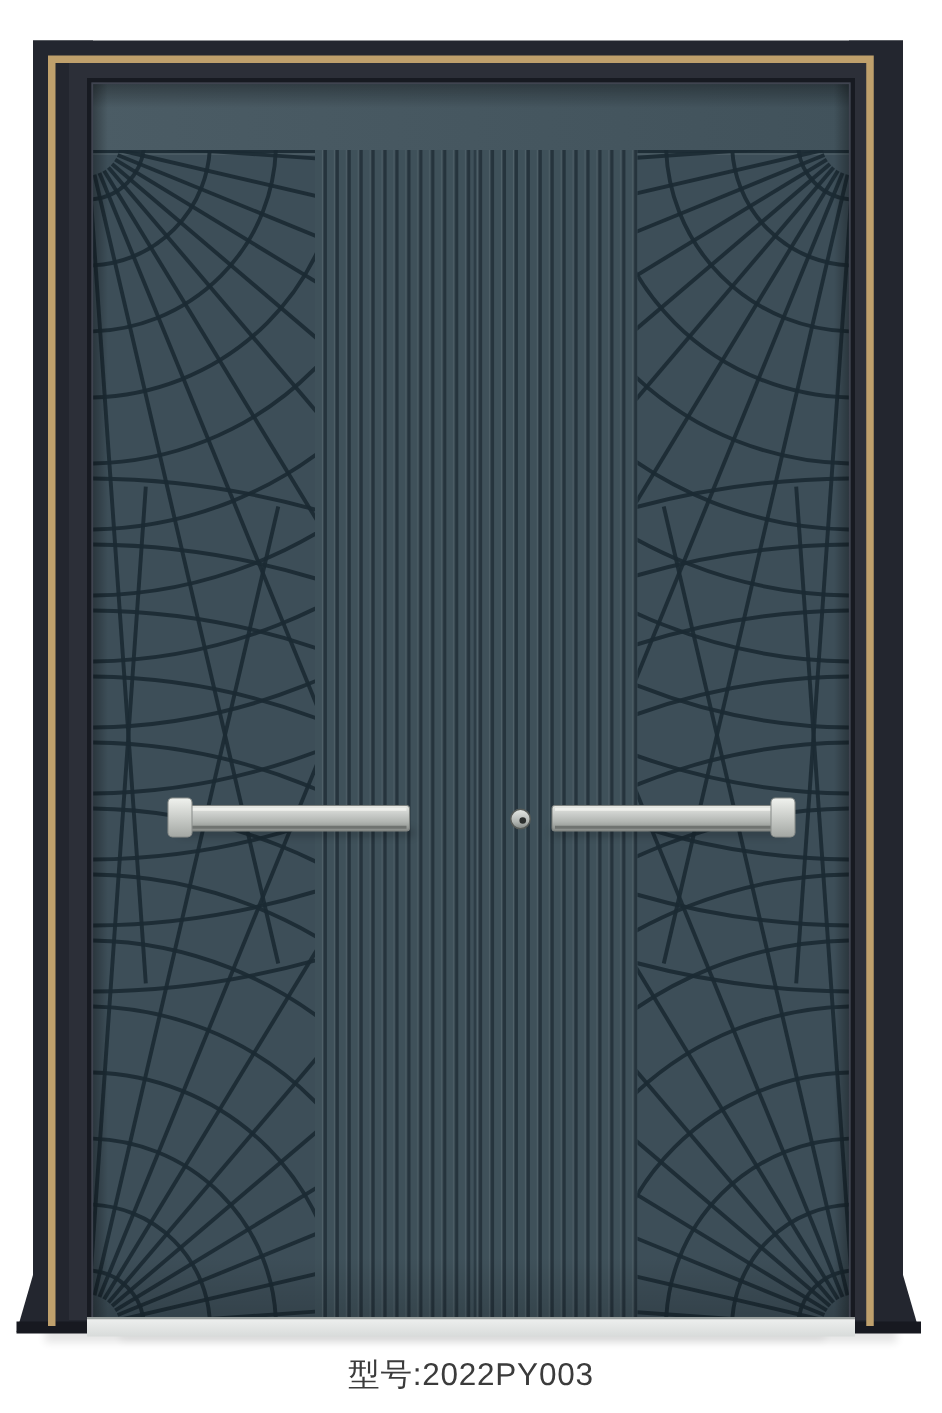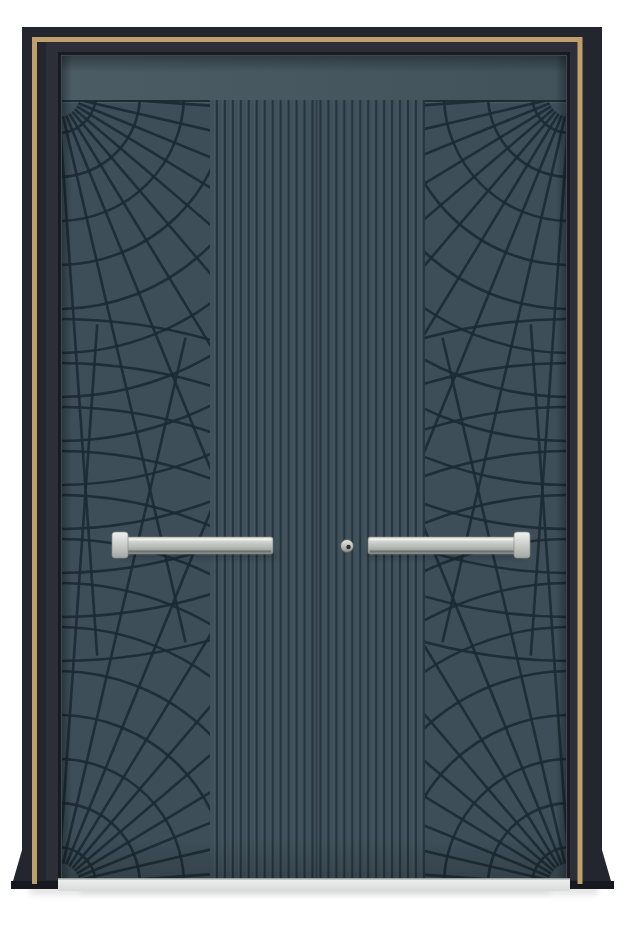--- a/index.html
+++ b/index.html
@@ -257,13 +257,14 @@
       <circle cx="347" cy="546" r="6.5" fill="url(#gradHandle)" stroke="#565a57" stroke-width="1"></circle>
       <circle cx="348.5" cy="547" r="2.2" fill="#2c2f2e"></circle>
     </g>
 
     <g>
       <rect x="58" y="878" width="512" height="13" fill="url(#gradSill)"></rect>
       <rect x="58" y="878" width="512" height="1.5" fill="#9aa09f"></rect>
     </g>
   </svg>
 
+  <div class="caption">型号:2022PY003</div>
 </div>
 
 </body></html>

